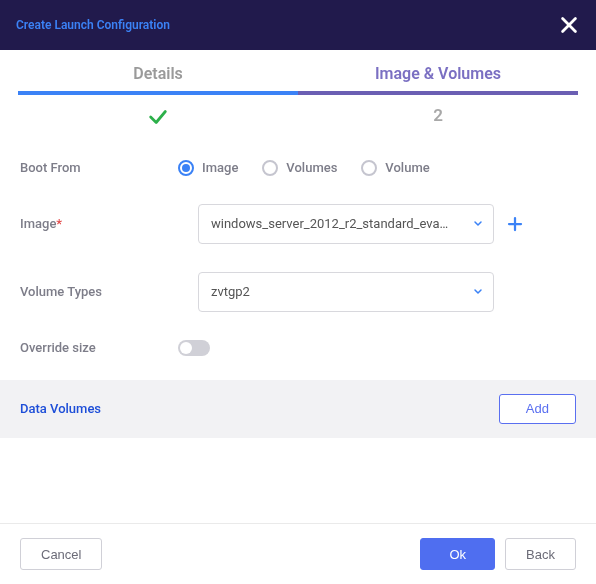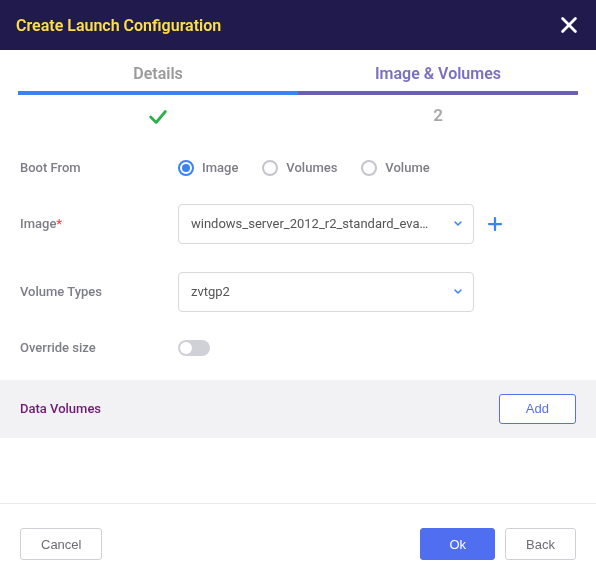--- a/index.html
+++ b/index.html
@@ -14,22 +14,22 @@
   }
   .header {
     background: #211a4c;
     height: 50px;
     display: flex;
     align-items: center;
     justify-content: space-between;
     padding: 0 16px;
   }
   .header-title {
-    color: #fde047;
-    font-size: 16px;
+    color: #3b82f6;
+    font-size: 12px;
     font-weight: 600;
   }
   .close-icon {
     color: #fff;
     width: 22px;
     height: 22px;
     cursor: pointer;
   }
   .tabs {
     display: flex;
@@ -96,20 +96,21 @@
   .radio-circle.checked::after {
     content: ""; position: absolute; top: 2px; left: 2px;
     width: 8px; height: 8px; border-radius: 50%; background: #3b82f6;
   }
   .radio-label { font-size: 13px; color: #7d7d89; font-weight: 500; }
 
   .select-wrap {
     flex: 1;
     max-width: 296px;
     position: relative;
+    margin-left: 20px;
   }
   .select {
     width: 100%;
     height: 40px;
     border: 1px solid #d8d8dd;
     border-radius: 4px;
     padding: 0 34px 0 12px;
     font-size: 13px;
     color: #555;
     background: #fff;
@@ -148,40 +149,40 @@
   .section-row {
     background: #f2f2f4;
     display: flex;
     align-items: center;
     justify-content: space-between;
     padding: 14px 20px;
     margin-top: 4px;
   }
   .section-label {
     font-size: 13px;
-    color: #701a75;
+    color: #1d4ed8;
     font-weight: 500;
   }
   .add-btn {
     border: 1px solid #5a6ff0;
     color: #5a6ff0;
     background: #fff;
     height: 30px;
     padding: 0 26px;
     border-radius: 3px;
     font-size: 13px;
     font-weight: 500;
     cursor: pointer;
   }
 
   .spacer { flex: 1; }
 
   .footer {
     border-top: 1px solid #eaeaea;
-    padding: 24px 20px;
+    padding: 14px 20px;
     display: flex;
     align-items: center;
     justify-content: space-between;
   }
   .btn {
     height: 32px;
     padding: 0 20px;
     border-radius: 3px;
     font-size: 13px;
     font-weight: 500;

